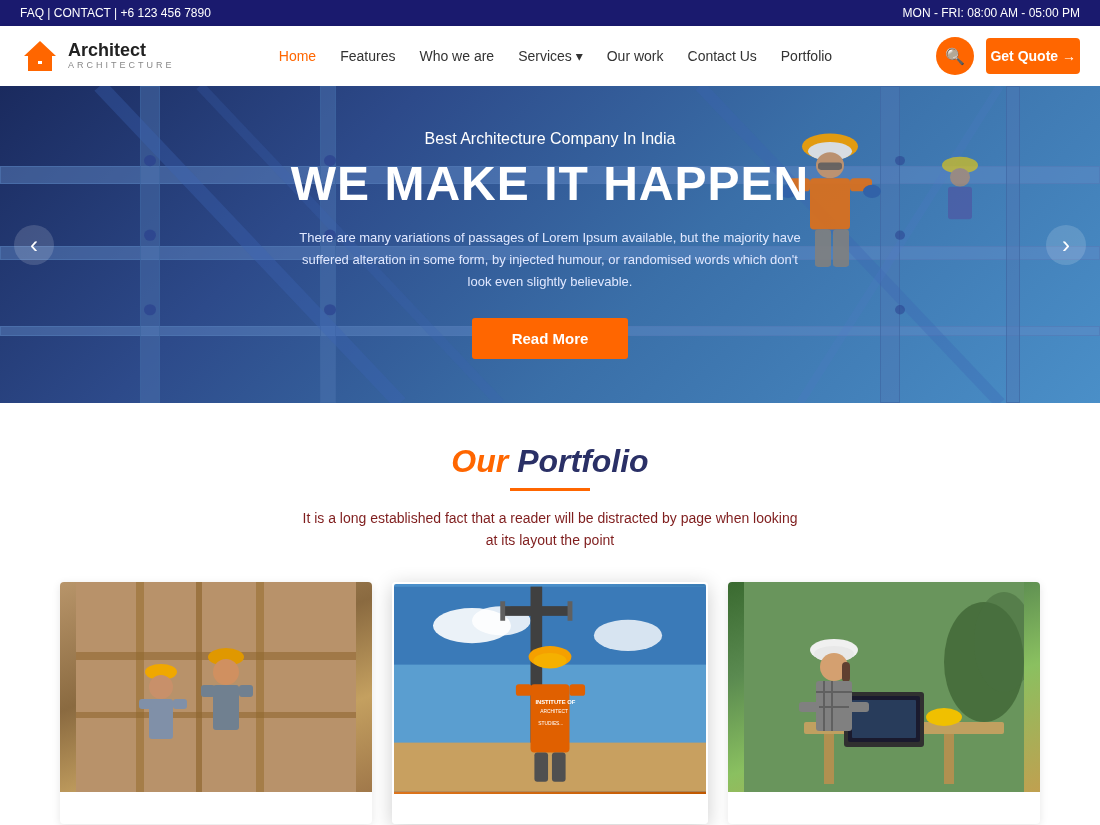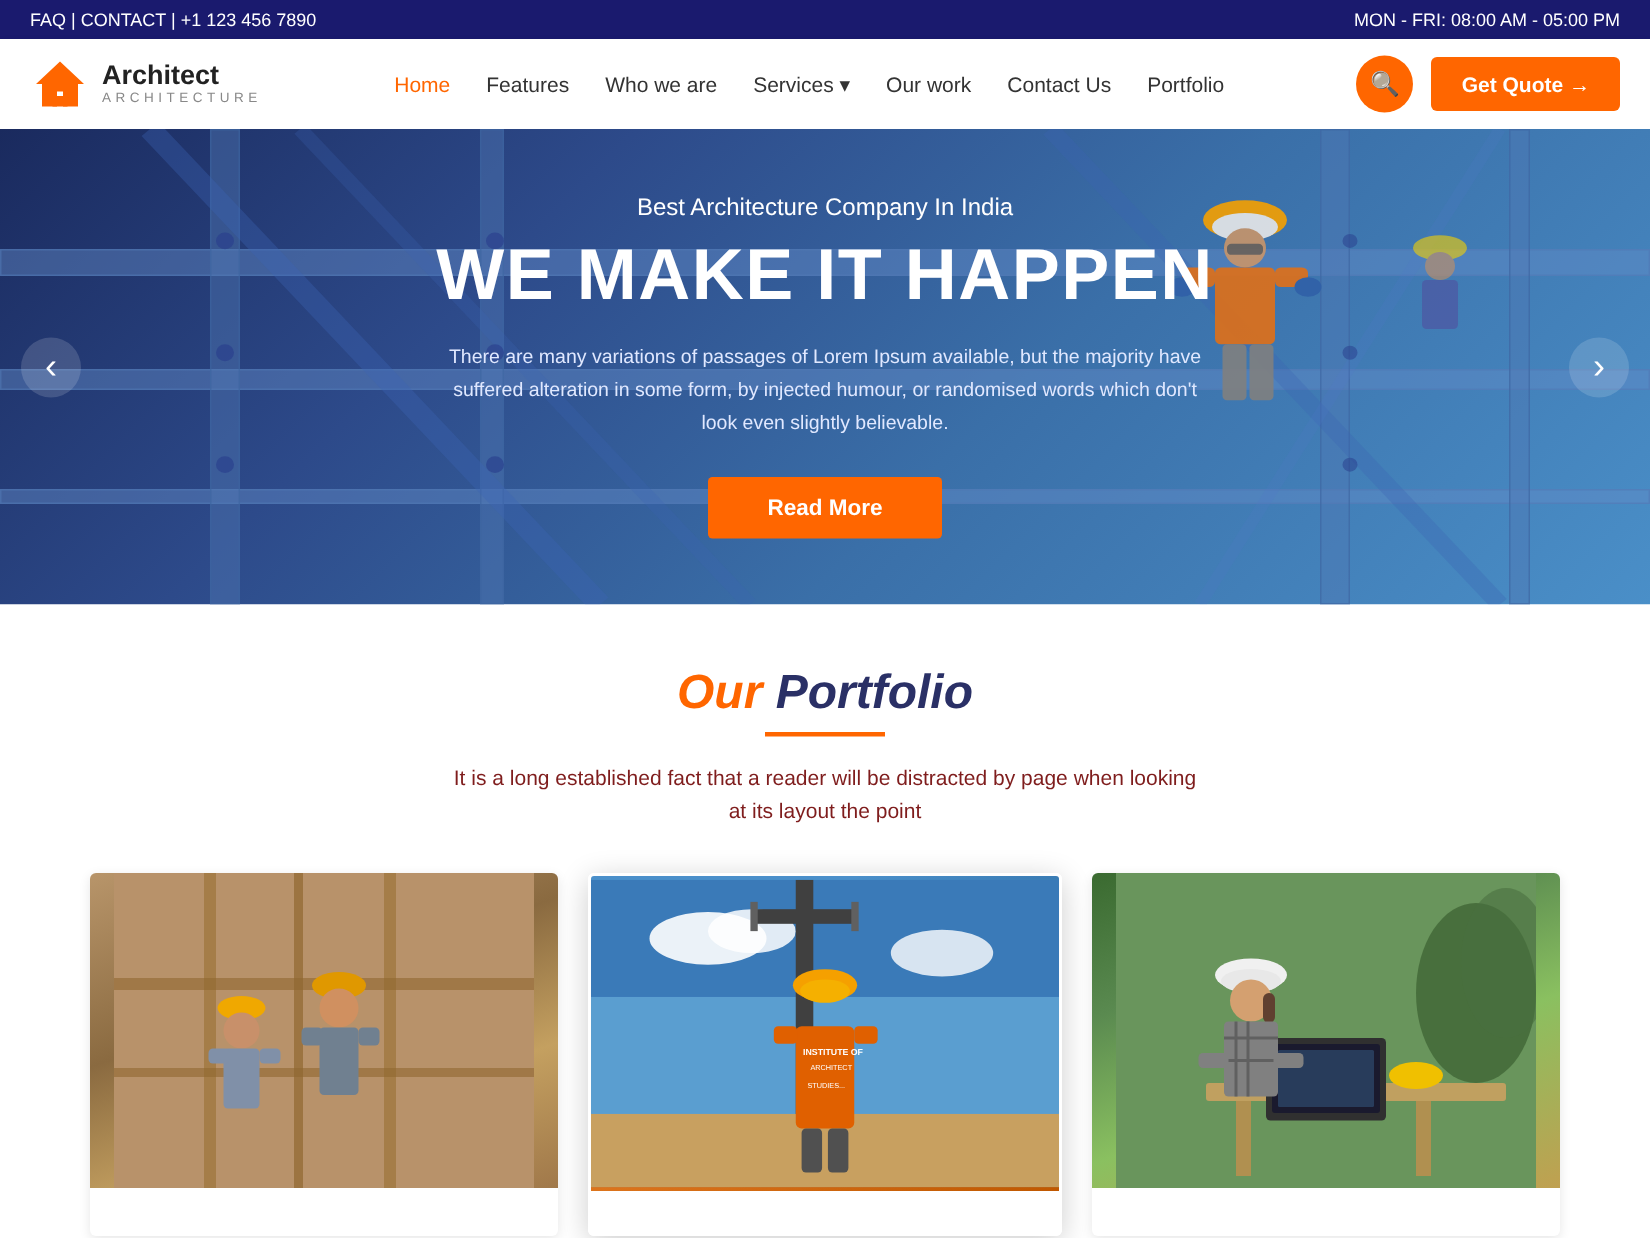--- a/index.html
+++ b/index.html
@@ -57,21 +57,21 @@
       justify-content: center;
       cursor: pointer;
       color: #fff;
       font-size: 16px;
     }
     .quote-btn {
       background: #ff6600;
       color: #fff;
       border: none;
       border-radius: 4px;
-      padding: 10px 20px;
+      padding: 10px 4px;
       font-size: 14px;
       font-weight: 600;
       cursor: pointer;
       display: flex;
       align-items: center;
       gap: 8px;
     }
 
     
     .hero {
@@ -232,21 +232,21 @@
     }
     .img-construction-right {
       background: linear-gradient(160deg, #3a6a30 0%, #5a8a50 30%, #8ac060 60%, #c0a050 100%);
       position: relative;
     }
   </style>
 </head>
 <body>
 
 <div class="top-bar">
-  <span>FAQ | CONTACT | +1 123 456 7890</span>
+  <span>FAQ | CONTACT | +6 123 456 7890</span>
   <span>MON - FRI: 08:00 AM - 05:00 PM</span>
 </div>
 
 <div class="header">
   <div class="logo">
 
     <svg class="logo-icon" viewBox="0 0 40 40">
       <polygon points="20,5 4,20 8,20 8,35 18,35 18,25 22,25 22,35 32,35 32,20 36,20" fill="#ff6600"></polygon>
       <rect x="15" y="28" width="10" height="7" fill="#ff6600"></rect>
     </svg>

